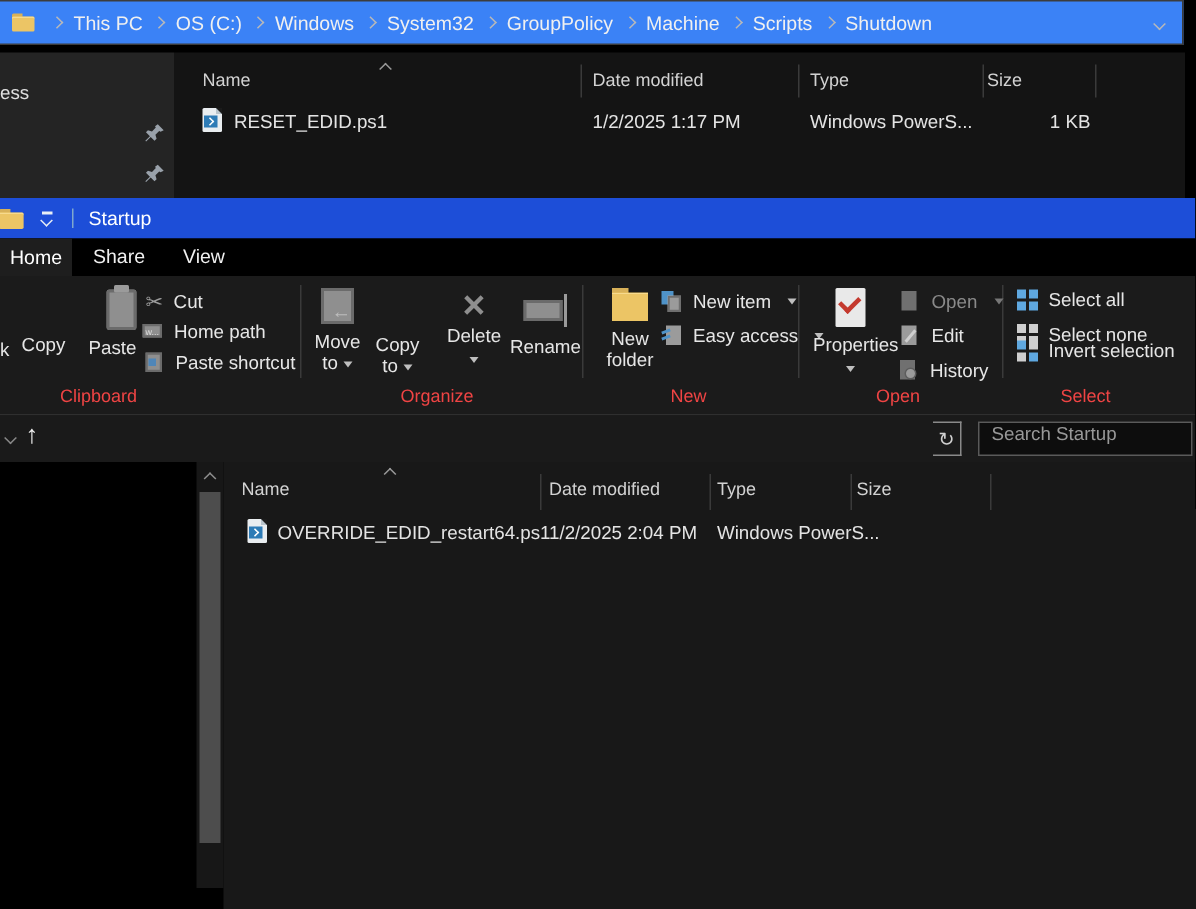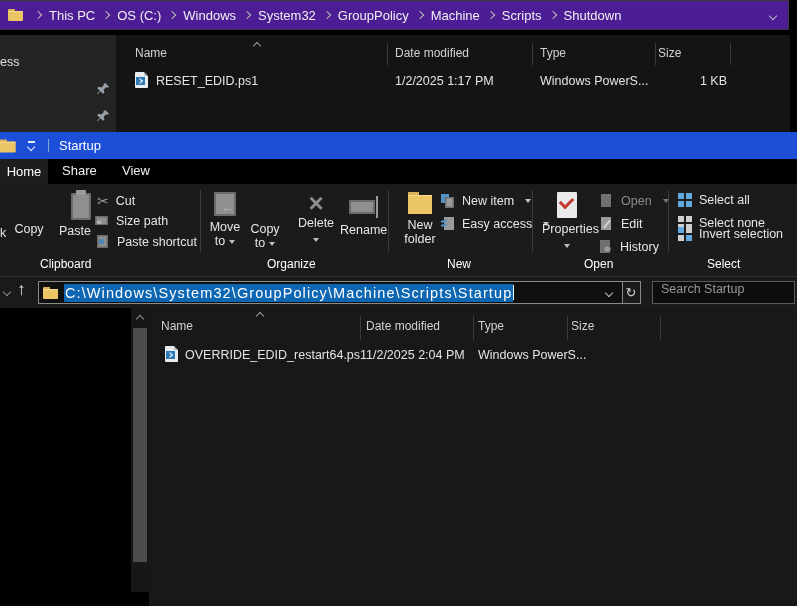--- a/index.html
+++ b/index.html
@@ -21,21 +21,21 @@
   .ps1:before{content:"";position:absolute;right:0;top:0;border-style:solid;border-width:0 4px 4px 0;border-color:#1b1b1b #1b1b1b #b9c4cc #b9c4cc;}
   .ps1 .sq{position:absolute;left:1px;top:5px;width:9px;height:8px;background:#2d7bb6;}
   .ps1 .sq:before{content:"";position:absolute;left:2px;top:2px;width:3px;height:3px;border-right:1.4px solid #fff;border-bottom:1.4px solid #fff;transform:rotate(-45deg);}
   
   .hdr{font-size:12px;color:#d2d2d2;}
   .cell{font-size:12.5px;color:#e4e4e4;white-space:nowrap;}
   .colsep{position:absolute;width:1px;background:#3a3a3a;}
   
   .rlabel{font-size:12.5px;color:#e6e6e6;white-space:nowrap;}
   .rsmall{display:flex;align-items:center;gap:7px;}
-  .gl{font-size:12px;color:#ffffff;}
+  .gl{font-size:12px;color:#ef4444;}
   .rsep{position:absolute;top:6px;height:62px;width:1px;background:#3a3a3a;}
   
   .ic-copy{position:relative;width:22px;height:26px;}
   .ic-paste{position:relative;width:20px;height:27px;background:#8f8f8f;border-radius:2px;box-shadow:inset 0 0 0 2px #6b6b6b;}
   .ic-paste:before{content:"";position:absolute;left:5px;top:-3px;width:10px;height:5px;background:#9b9b9b;border-radius:1px;}
   .mini{width:14px;height:14px;position:relative;}
   .mini .pg{position:absolute;left:1px;top:0;width:10px;height:13px;background:#9b9b9b;}
   .ic-x{font-size:26px;color:#8f8f8f;font-weight:bold;line-height:22px;}
   .ic-ren{position:relative;width:26px;height:14px;background:#8f8f8f;box-shadow:inset 0 0 0 2px #6b6b6b;}
   .ic-ren:before{content:"";position:absolute;right:-3px;top:-4px;width:2px;height:22px;background:#9b9b9b;}
@@ -52,21 +52,21 @@
   .ic-prop{position:relative;width:20px;height:26px;background:#e9e9e9;border-radius:1px;}
   .ic-prop .ck{position:absolute;left:3px;top:5px;width:10px;height:6px;border-left:3px solid #c4392e;border-bottom:3px solid #c4392e;transform:rotate(-45deg);}
   
   .sbthumb{background:#4d4d4d;}
 </style>
 </head>
 <body>
 
 <div id="screen">
 
-  <div class="abs" style="left:0;top:3;width:789px;height:30px;background:#4c1d95;border:1px solid #3c3c3c;border-left:none;box-sizing:border-box;display:flex;align-items:center;">
+  <div class="abs" style="left:0;top:3;width:789px;height:30px;background:#3b82f6;border:1px solid #3c3c3c;border-left:none;box-sizing:border-box;display:flex;align-items:center;">
     <span class="folder" style="margin-left:8px;">
         <span class="back"></span>
         <span class="body"></span>
       </span>
     <span class="abs" style="position:static;display:flex;align-items:center;gap:0;font-size:13px;color:#f0f0f0;margin-left:4px;">
       <span class="chr" style="margin:0 8px;"></span>
       <span>This PC</span>
       <span class="chr" style="margin:0 8px;"></span>
       <span>OS (C:)</span>
       <span class="chr" style="margin:0 8px;"></span>
@@ -156,21 +156,21 @@
 
     <div class="rsmall" style="position:absolute;left:97px;top:9px;">
       <span style="color:#9b9b9b;font-size:14px;">✂</span>
       <span class="rlabel">Cut</span>
     </div>
     <div class="rsmall" style="position:absolute;left:95px;top:30px;">
       <span class="mini">
           <span style="position:absolute;left:0;top:2px;width:13px;height:9px;background:#8f8f8f;box-shadow:inset 0 0 0 1.5px #6b6b6b;"></span>
           <span style="position:absolute;left:2px;top:5px;font-size:6px;color:#ddd;">w...</span>
         </span>
-      <span class="rlabel">Size path</span>
+      <span class="rlabel">Home path</span>
     </div>
     <div class="rsmall" style="position:absolute;left:96px;top:51px;">
       <span class="mini">
           <span style="position:absolute;left:1px;top:0;width:11px;height:13px;background:#8f8f8f;box-shadow:inset 0 0 0 1.5px #6b6b6b;"></span>
           <span style="position:absolute;left:3px;top:4px;width:5px;height:5px;background:#4f86b8;"></span>
         </span>
       <span class="rlabel">Paste shortcut</span>
     </div>
     <span class="gl" style="position:absolute;left:40px;top:73px;">Clipboard</span>
 
@@ -279,30 +279,20 @@
         </span>
       <span class="rlabel">Invert selection</span>
     </div>
     <span class="gl" style="position:absolute;left:707px;top:73px;">Select</span>
   </div>
 
   <div class="abs" style="left:0;top:277px;width:797px;height:31px;background:#1a1a1a;">
     <span class="chd" style="position:absolute;left:4px;top:12px;border-color:#8a8a8a;"></span>
     <span style="position:absolute;left:17px;top:3px;font-size:17px;color:#f0f0f0;">↑</span>
 
-    <div style="position:absolute;left:38px;top:4px;width:585px;height:23px;background:#101010;border:1px solid #8a8a8a;box-sizing:border-box;display:flex;align-items:center;">
-      <span class="folder" style="margin-left:4px;transform:scale(0.95);"></span>
-      <span class="folder" style="margin-left:-15px;">
-          <span class="back"></span>
-          <span class="body"></span>
-        </span>
-      <span style="margin-left:6px;background:#0d66b2;color:#ffffff;font-size:14.5px;letter-spacing:1.1px;padding:1px 1px;white-space:nowrap;">C:\Windows\System32\GroupPolicy\Machine\Scripts\Startup</span>
-      <span style="width:1px;height:15px;background:#fff;"></span>
-      <span class="chd" style="position:absolute;right:10px;top:8px;border-color:#bdbdbd;"></span>
-    </div>
     <div style="position:absolute;left:622px;top:4px;width:19px;height:23px;border:1px solid #8a8a8a;border-left:none;box-sizing:border-box;display:flex;align-items:center;justify-content:center;">
       <span style="color:#d0d0d0;font-size:13px;">↻</span>
     </div>
     <div style="position:absolute;left:652px;top:4px;width:143px;height:23px;background:#0d0d0d;border:1px solid #5a5a5a;box-sizing:border-box;display:flex;align-items:flex-start;">
       <span style="margin-left:8px;font-size:12.5px;color:#989898;white-space:nowrap;">Search Startup</span>
     </div>
   </div>
 
   <div class="abs" style="left:0;top:308px;width:131px;height:298px;background:#000;"></div>
 

